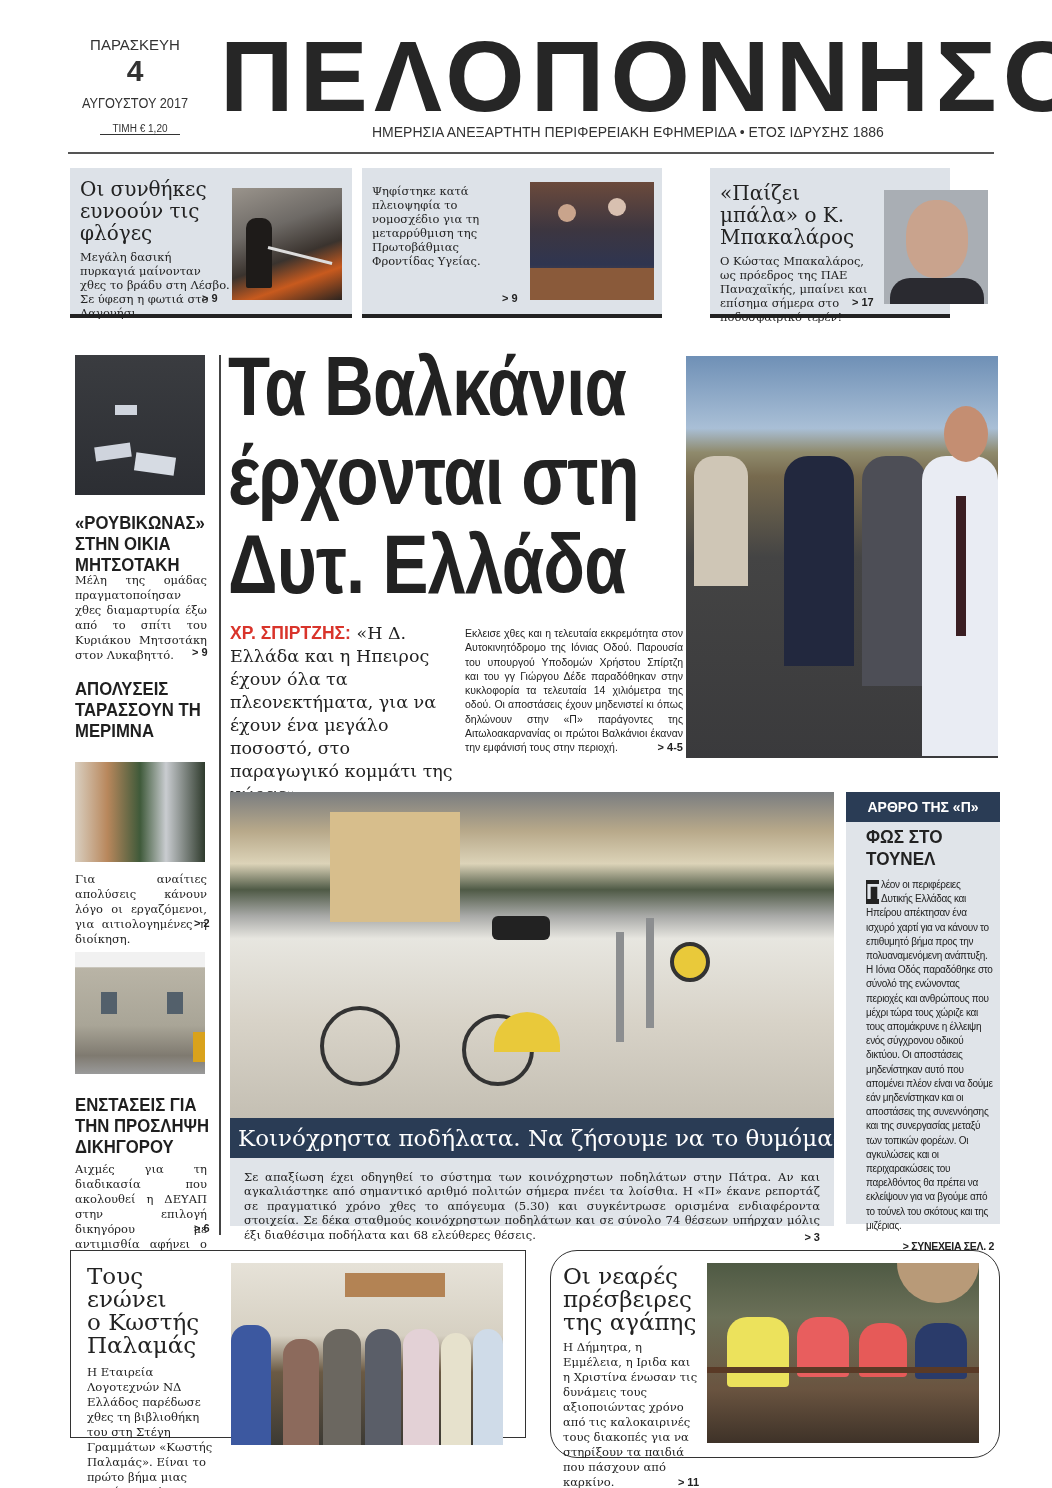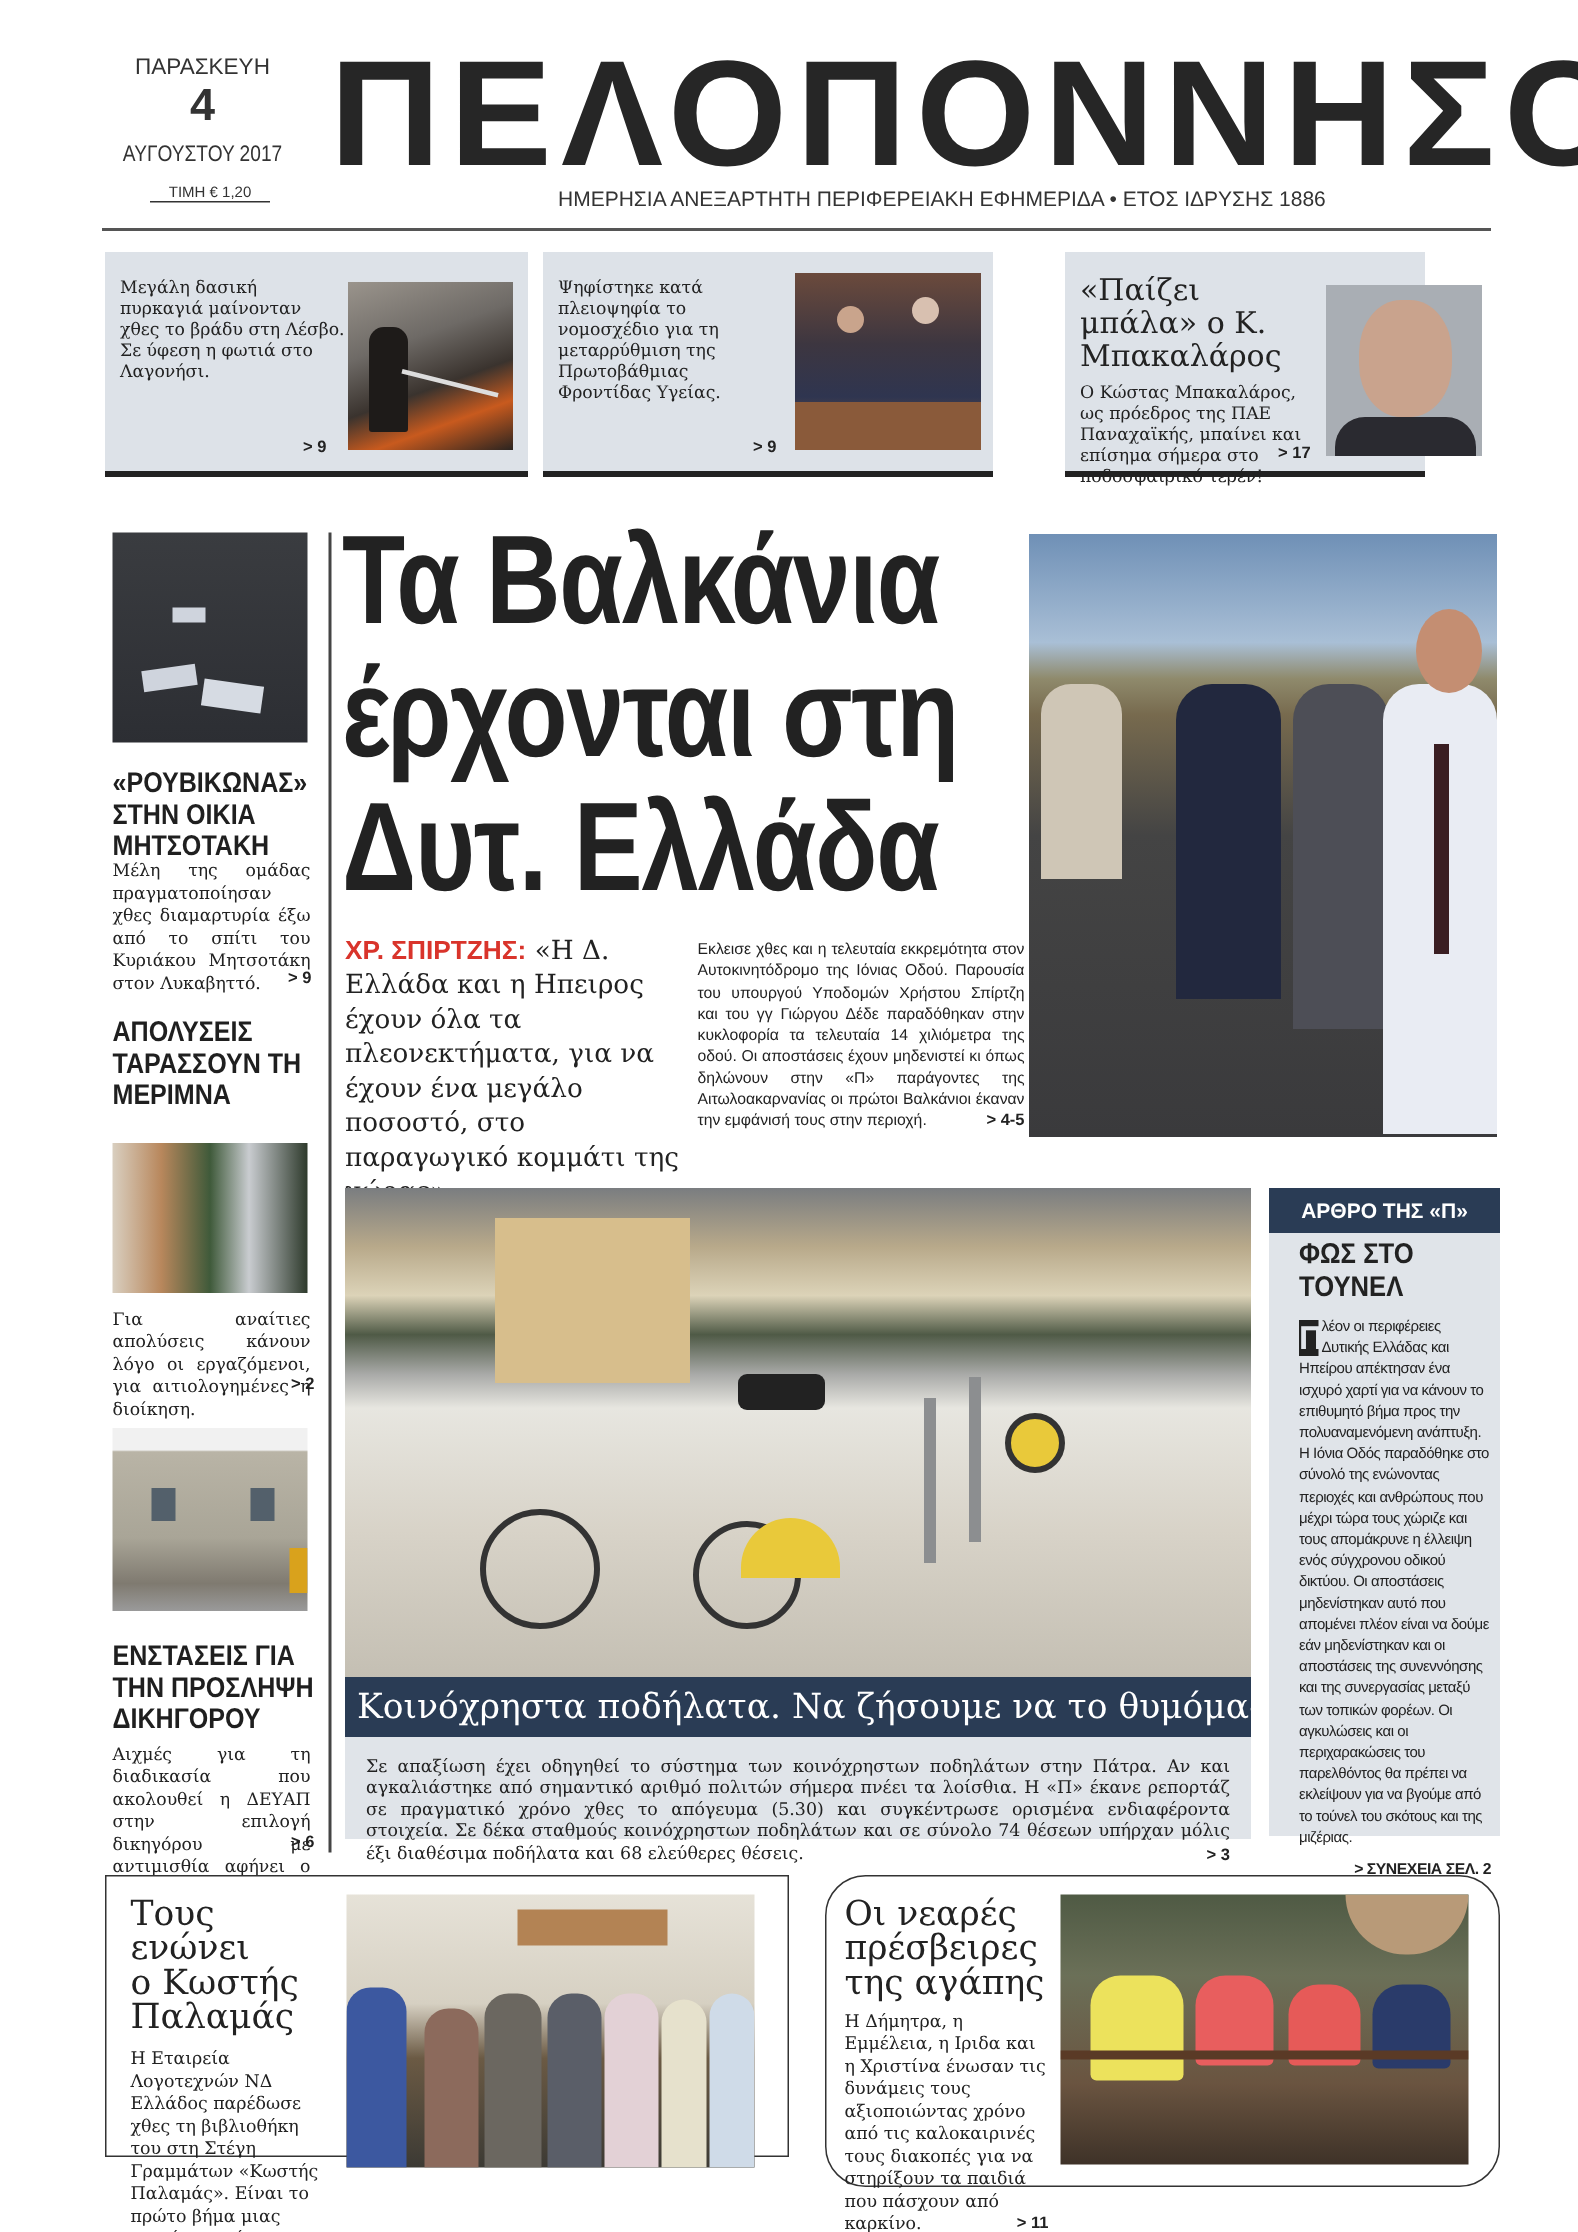--- a/index.html
+++ b/index.html
@@ -49,20 +49,21 @@
 <div class="abs date-day">ΠΑΡΑΣΚΕΥΗ</div>
 <div class="abs date-num">4</div>
 <div class="abs date-month">ΑΥΓΟΥΣΤΟΥ 2017</div>
 <div class="abs price">ΤΙΜΗ € 1,20</div>
 <div class="abs logo">ΠΕΛΟΠΟΝΝΗΣΟΣ</div>
 <div class="abs tagline">ΗΜΕΡΗΣΙΑ ΑΝΕΞΑΡΤΗΤΗ ΠΕΡΙΦΕΡΕΙΑΚΗ ΕΦΗΜΕΡΙΔΑ • ΕΤΟΣ ΙΔΡΥΣΗΣ 1886</div>
 <div class="abs rule"></div>
 
 <div class="abs teaser" style="left:70px;width:282px;">
   <div class="abs" style="left:10px;top:10px;width:150px;">
+    <h3>Οι συνθήκες ευνοούν τις φλόγες</h3>
     <p>Μεγάλη δασική πυρκαγιά μαίνονταν χθες το βράδυ στη Λέσβο. Σε ύφεση η φωτιά στο Λαγονήσι.</p>
   </div>
   <span class="ref" style="left:132px;top:124px;">&gt; 9</span>
   <div class="photo" style="left:162px;top:20px;width:110px;height:112px;background:linear-gradient(160deg,#9a948c 0%,#6e6a66 35%,#3a332e 60%,#c85a1e 78%,#2b2420 100%);">
     <div class="abs" style="left:14px;top:30px;width:26px;height:70px;background:#1e1b19;border-radius:10px 10px 2px 2px;"></div>
     <div class="abs" style="left:36px;top:58px;width:66px;height:3px;background:#ddd;transform:rotate(14deg);transform-origin:left;"></div>
   </div>
 </div>
 
 <div class="abs teaser" style="left:362px;width:300px;">

